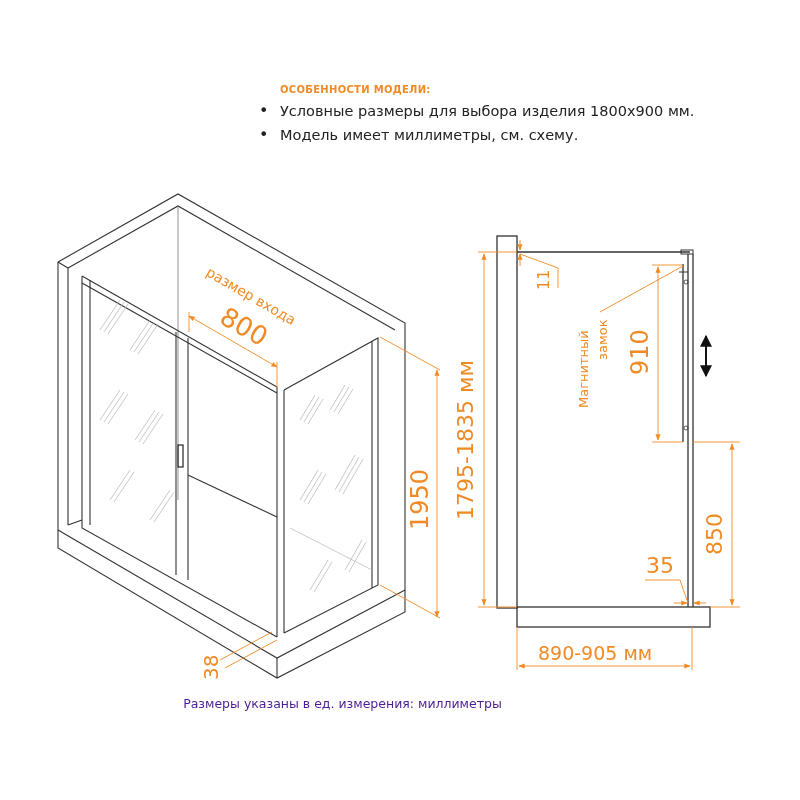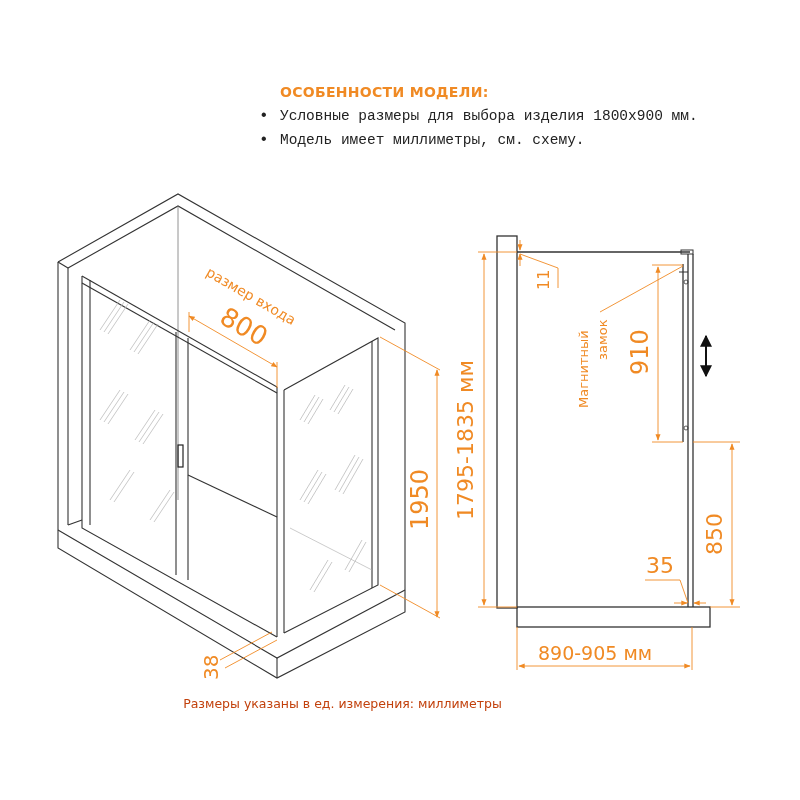--- a/index.html
+++ b/index.html
@@ -1,23 +1,23 @@
 <!DOCTYPE html>
 <html><head>
 <meta charset="utf-8">
 <style>
   html, body { margin: 0; padding: 0; background: #ffffff; }
   body { width: 800px; height: 800px; position: relative; overflow: hidden; font-family: "DejaVu Sans", sans-serif; }
   .features { position: absolute; left: 256px; top: 84px; width: 520px; }
-  .features-title { color: #f08a24; font-weight: bold; font-size: 14px; letter-spacing: 0.3px; margin-left: 24px; margin-bottom: 6px; }
-  .features ul { list-style: none; margin: 0; padding: 0; font-family: Liberation Mono, monospace; }
+  .features-title { color: #f08a24; font-weight: bold; font-size: 10px; letter-spacing: 0.3px; margin-left: 24px; margin-bottom: 6px; }
+  .features ul { list-style: none; margin: 0; padding: 0; }
   .features li { position: relative; padding-left: 24px; font-size: 14.5px; color: #222; line-height: 20px; margin-bottom: 4px; }
   .features li::before { content: "•"; position: absolute; left: 3px; top: 0; font-size: 16px; color: #222; }
   svg.drawing { position: absolute; left: 0; top: 0; }
-  .footer-note { position: absolute; left: 0; width: 685px; top: 696px; text-align: center; font-size: 12.5px; color: #c2410c; }
+  .footer-note { position: absolute; left: 0; width: 685px; top: 696px; text-align: center; font-size: 12.5px; color: #4c1d95; }
   .dim { fill: #f08a24; font-family: "DejaVu Sans", sans-serif; }
 </style>
 </head>
 <body>
 
 <div class="features">
   <div class="features-title">ОСОБЕННОСТИ МОДЕЛИ:</div>
   <ul>
     <li>Условные размеры для выбора изделия 1800х900 мм.</li>
     <li>Модель имеет миллиметры, см. схему.</li>

